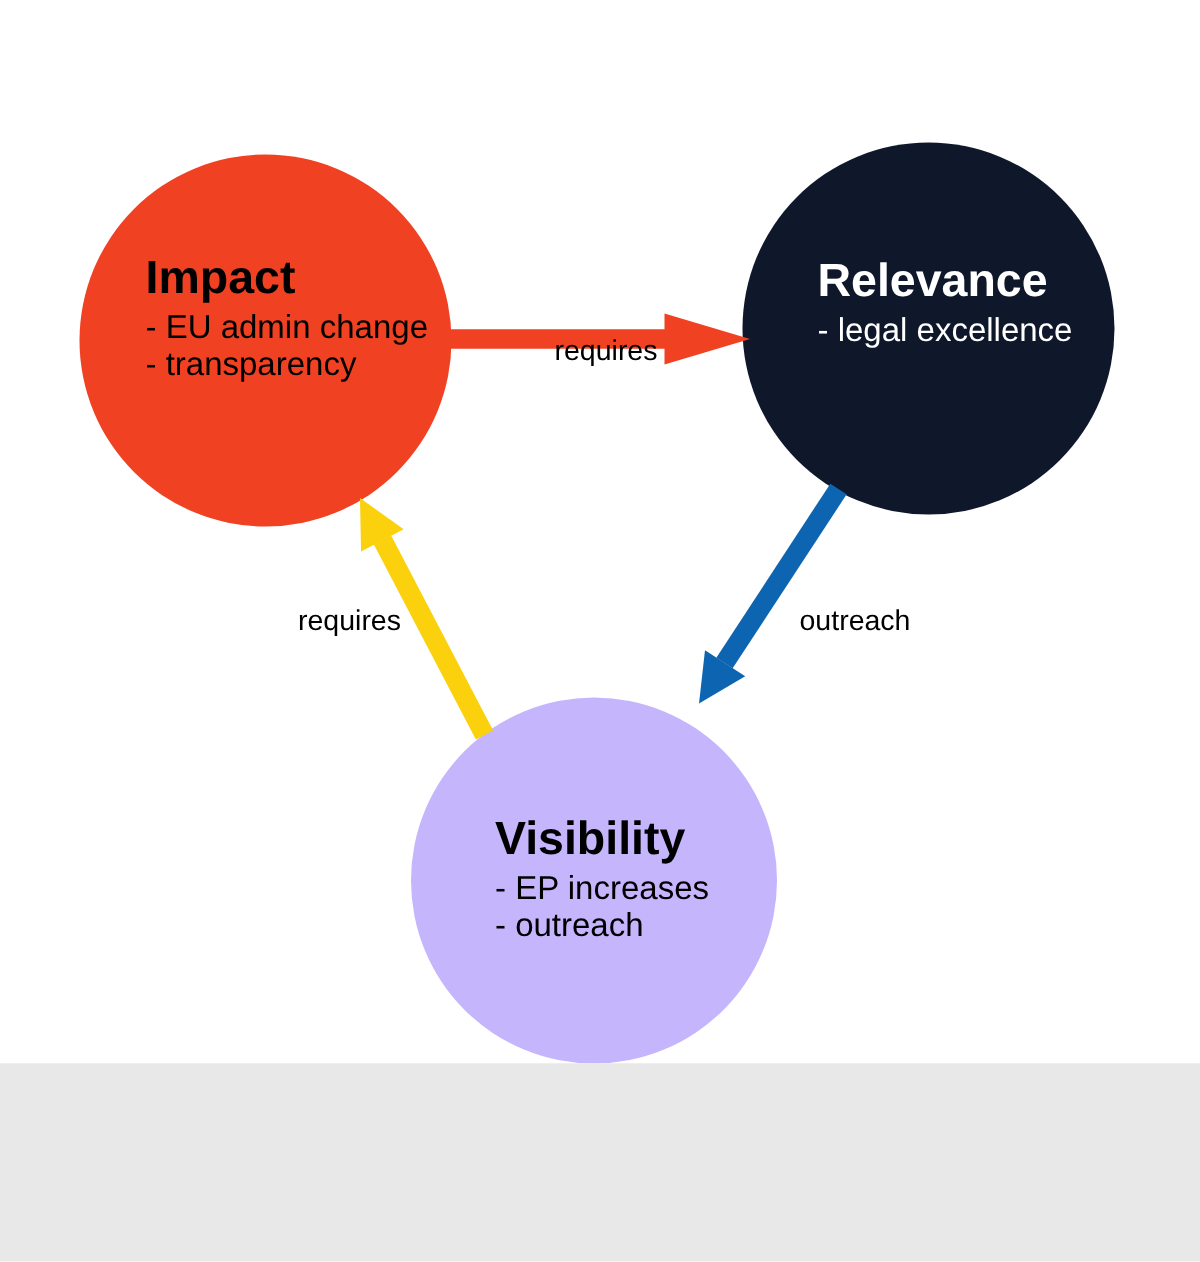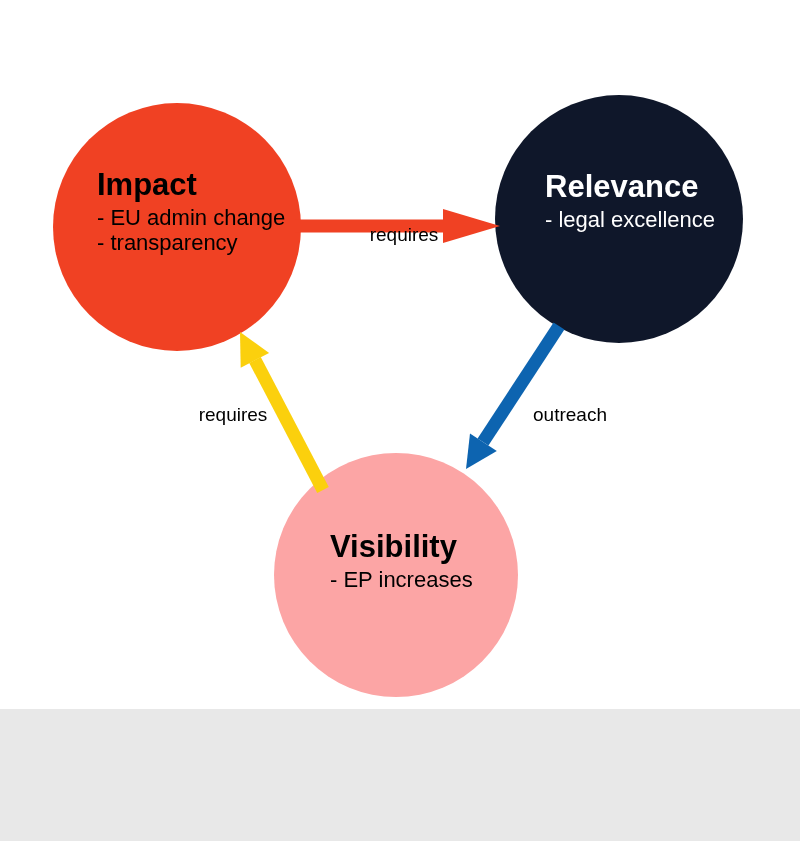--- a/index.html
+++ b/index.html
@@ -34,24 +34,25 @@
     </div>
   </div>
 
   <div class="node relevance" style="left: 495px; top: 95px; width: 248px; height: 248px; background: #0f172a;">
     <div class="node-text" style="left:50px;top:74px;">
       <div class="node-title">Relevance</div>
       <div class="node-bullet">- legal excellence</div>
     </div>
   </div>
 
-  <div class="node visibility" style="left: 274px; top: 453px; width: 244px; height: 244px; background: #fca5a5;">
+  <div class="node visibility" style="left: 274px; top: 465px; width: 244px; height: 244px; background: #c4b5fd;">
     <div class="node-text" style="left:56px;top:76px;">
       <div class="node-title">Visibility</div>
       <div class="node-bullet">- EP increases</div>
+      <div class="node-bullet">- outreach</div>
     </div>
   </div>
 
   <svg class="arrow-layer" width="800" height="841" viewBox="0 0 800 841">
 
     <g>
       <line x1="295" y1="226" x2="445" y2="226" stroke-width="13" stroke="#f04123"></line>
       <polygon points="500,226 443,209 443,243" fill="#f04123"></polygon>
     </g>
 

